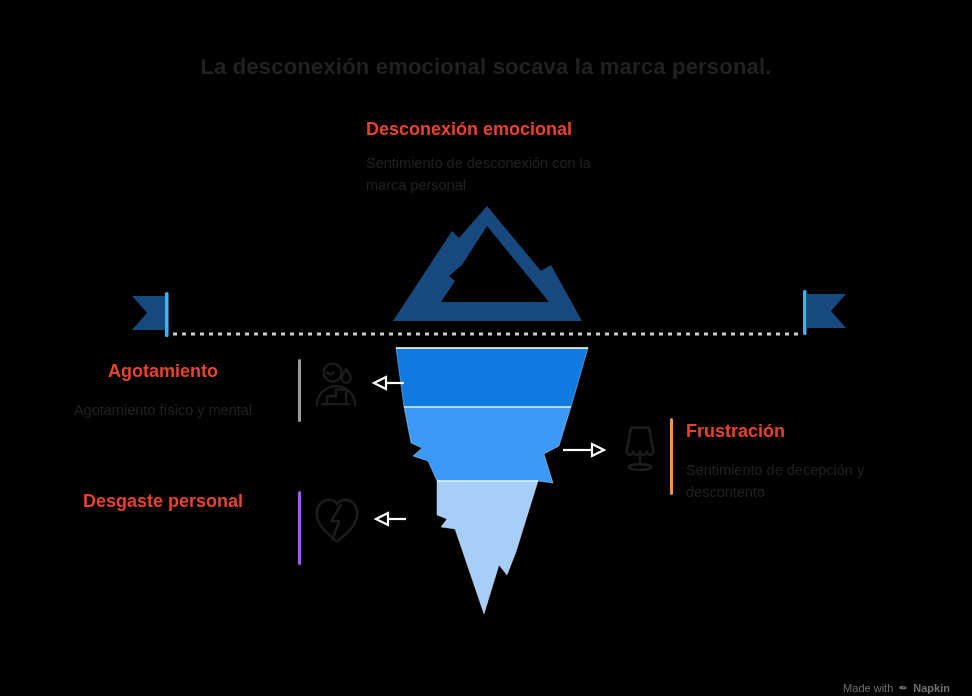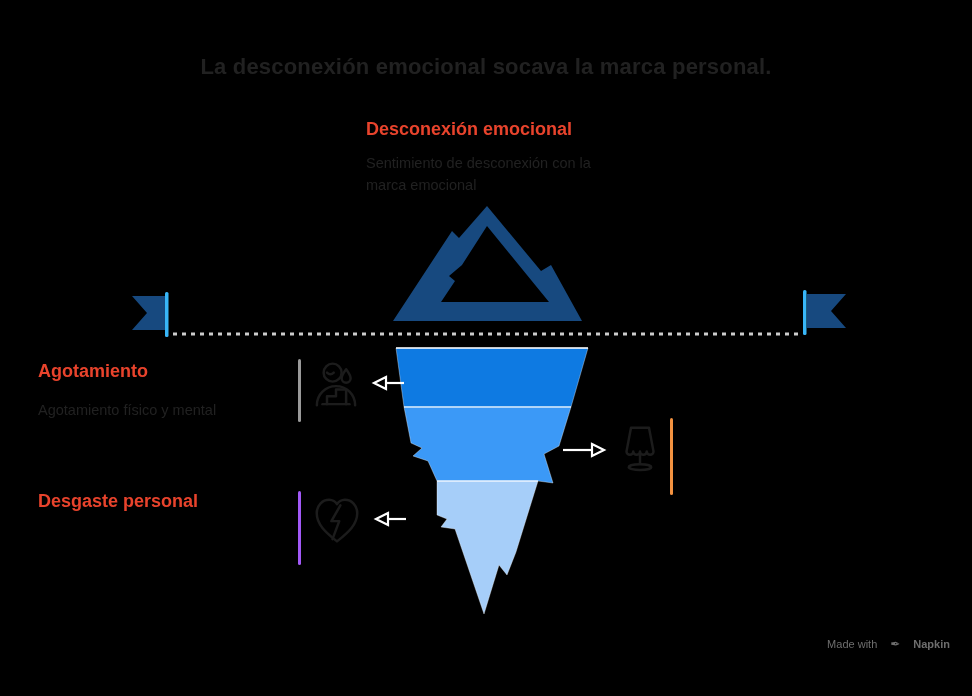--- a/index.html
+++ b/index.html
@@ -14,38 +14,38 @@
   body{font-family:"Liberation Sans","DejaVu Sans",sans-serif;}
   .stage{position:relative;width:972px;height:696px;background:var(--bg);overflow:hidden}
   .abs{position:absolute}
   .page-title{left:0;top:54px;width:972px;text-align:center;font-size:22px;font-weight:bold;color:var(--ink);letter-spacing:.2px}
   .scene{left:0;top:0;width:972px;height:696px}
 
   .top-label{left:366px;top:120px;width:240px;}
   .stage-heading{font-size:18px;font-weight:bold;color:var(--red);line-height:1.1}
   .stage-desc{font-size:14.5px;color:var(--ink);line-height:1.5;margin-top:13px}
 
-  .group-left{text-align:left}
+  .group-left{text-align:center}
   .g-agotamiento{right:684px;top:362px;width:250px}
   .g-desgaste{right:684px;top:492px;width:250px}
   .g-frustracion{left:686px;top:422px;width:200px;text-align:left}
   .group .stage-desc{margin-top:18px}
 
   .vdiv{width:3px;border-radius:2px}
   .div-agotamiento{left:298px;top:359px;height:63px;background:var(--div-gray)}
   .div-desgaste{left:298px;top:491px;height:74px;background:var(--div-purple)}
   .div-frustracion{left:670px;top:418px;height:77px;background:var(--div-orange)}
 
   .icon-box{width:54px;height:54px}
   .i-agotamiento{left:309px;top:358px}
   .i-desgaste{left:310px;top:493px}
   .i-frustracion{left:613px;top:421px}
   .icon-box svg{width:100%;height:100%}
 
-  .footer{right:22px;top:638px;font-size:11px;color:var(--footer);display:flex;gap:13px;align-items:center}
+  .footer{right:22px;top:682px;font-size:11px;color:var(--footer);display:flex;gap:5px;align-items:center}
   .footer .brand{font-weight:700}
   .pen{font-size:12px;line-height:1}
 </style>
 </head>
 <body>
 
 <div class="stage">
 
   <div class="abs page-title">La desconexión emocional socava la marca personal.</div>
 
@@ -86,39 +86,43 @@
       </g>
       <g>
         <line x1="406" y1="519" x2="388" y2="519"></line>
         <path d="M388,513 L376,519 L388,525 Z"></path>
       </g>
     </g>
   </svg>
 
   <div class="abs top-label">
     <div class="stage-heading">Desconexión emocional</div>
-    <div class="stage-desc">Sentimiento de desconexión con la marca emocional</div>
+    <div class="stage-desc">Sentimiento de desconexión con la marca personal</div>
   </div>
 
   <div class="abs group group-left g-agotamiento">
     <div class="stage-heading">Agotamiento</div>
     <div class="stage-desc">Agotamiento físico y mental</div>
   </div>
   <div class="abs vdiv div-agotamiento"></div>
   <div class="abs icon-box i-agotamiento">
     <svg viewBox="0 0 48 48" fill="none" stroke="var(--icon)" stroke-width="2.2" stroke-linecap="round" stroke-linejoin="round">
       <circle cx="21" cy="13" r="8"></circle>
       <path d="M16,13 q3,3 6,0"></path>
       <path d="M33,10 C36,14 37,16 37,18 A4,4 0 1 1 29,18 C29,16 30,14 33,10 Z"></path>
       <path d="M7,42 A17,17 0 0 1 41,42"></path>
       <path d="M16,41 V34 H24 V28 H33 V41"></path>
       <path d="M12,41 H36"></path>
     </svg>
   </div>
 
+  <div class="abs group g-frustracion">
+    <div class="stage-heading">Frustración</div>
+    <div class="stage-desc">Sentimiento de decepción y descontento</div>
+  </div>
   <div class="abs vdiv div-frustracion"></div>
   <div class="abs icon-box i-frustracion">
     <svg viewBox="0 0 48 48" fill="none" stroke="var(--icon)" stroke-width="2.2" stroke-linecap="round" stroke-linejoin="round">
       <path d="M16,6 L32,6 L36,27 A3,3 0 0 1 30,27 A3,3 0 0 1 24,27 A3,3 0 0 1 18,27 A3,3 0 0 1 12,27 Z"></path>
       <path d="M24,29 V38"></path>
       <ellipse cx="24" cy="41" rx="10" ry="2.5"></ellipse>
     </svg>
   </div>
 
   <div class="abs group group-left g-desgaste">

